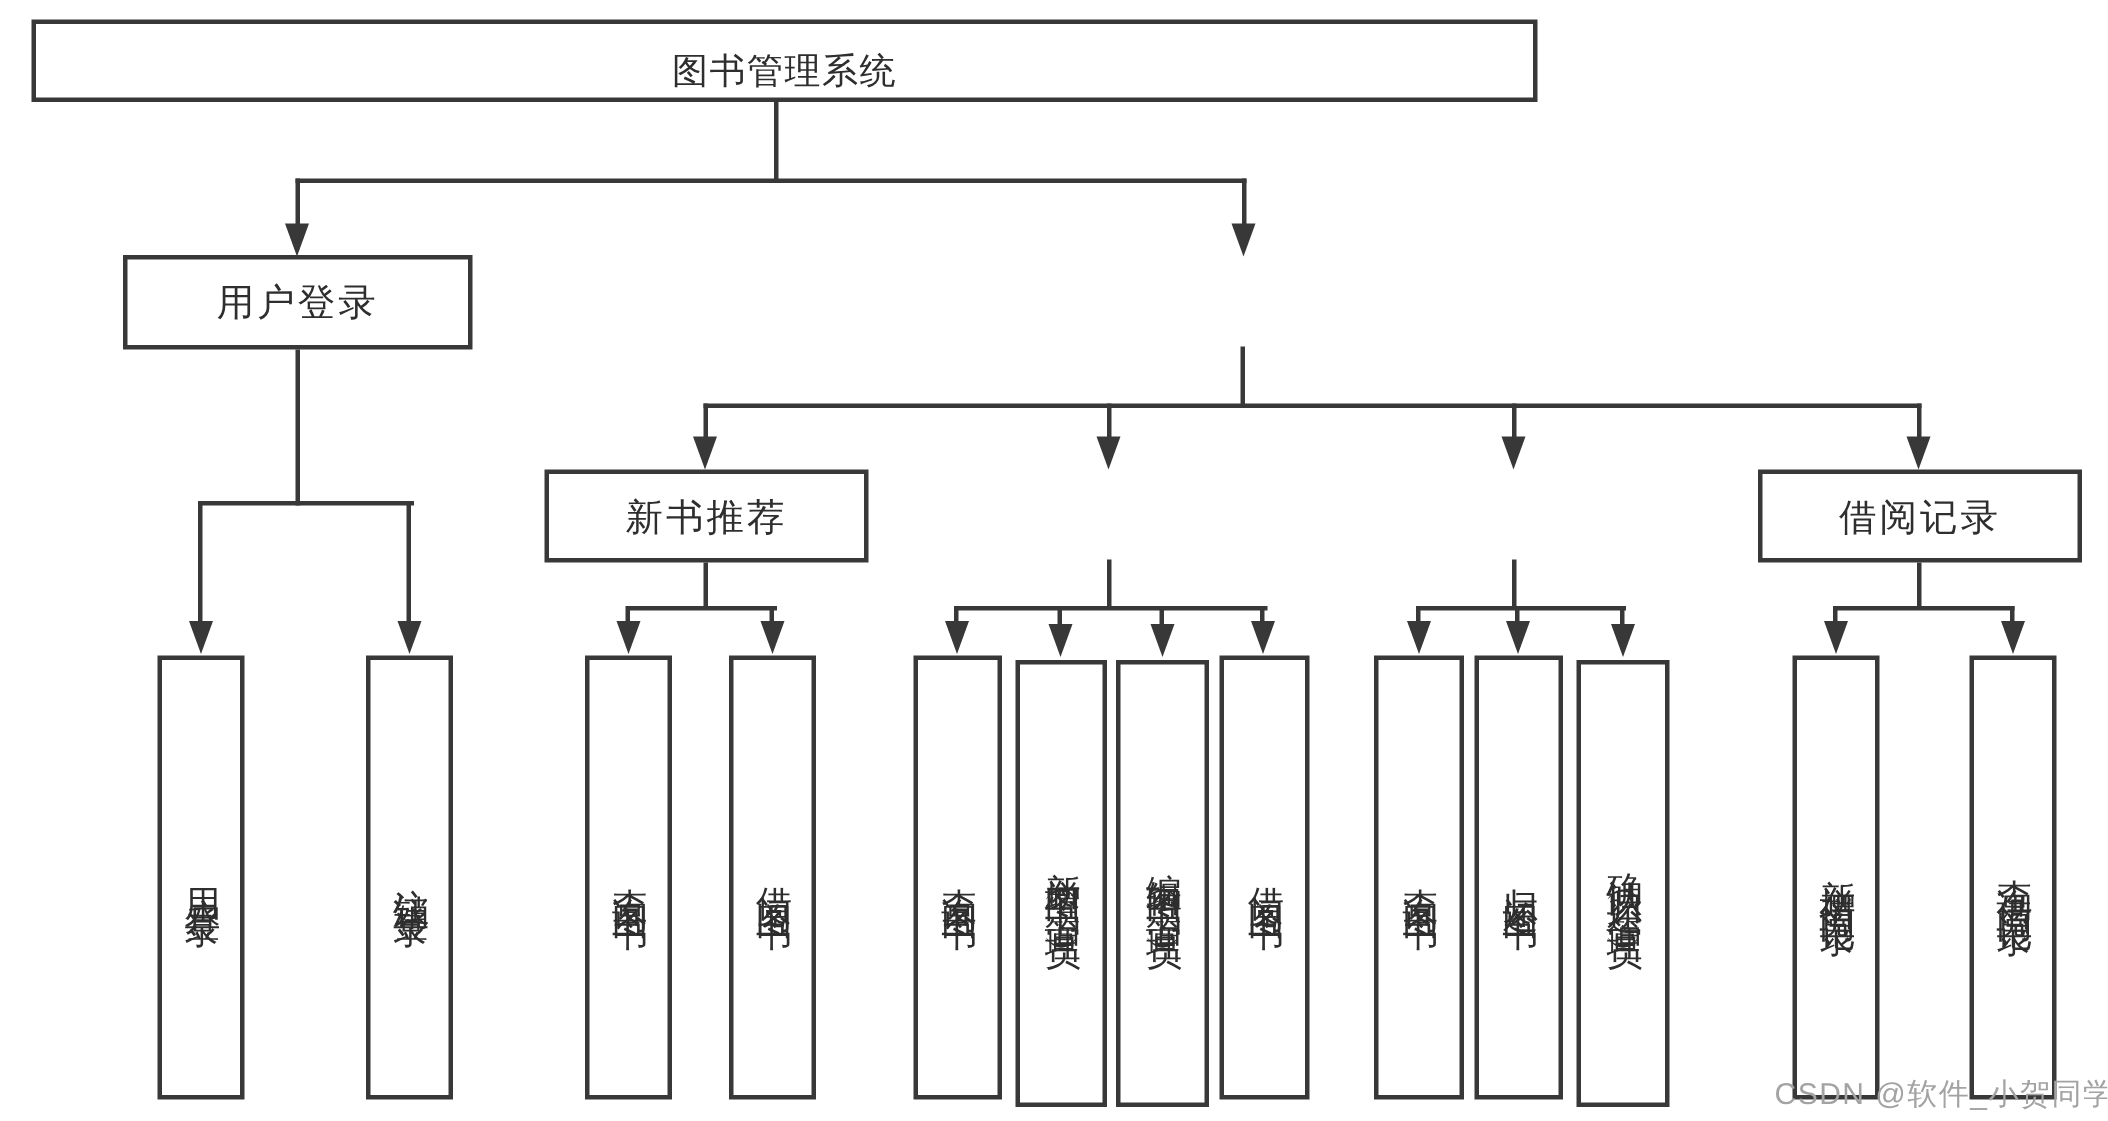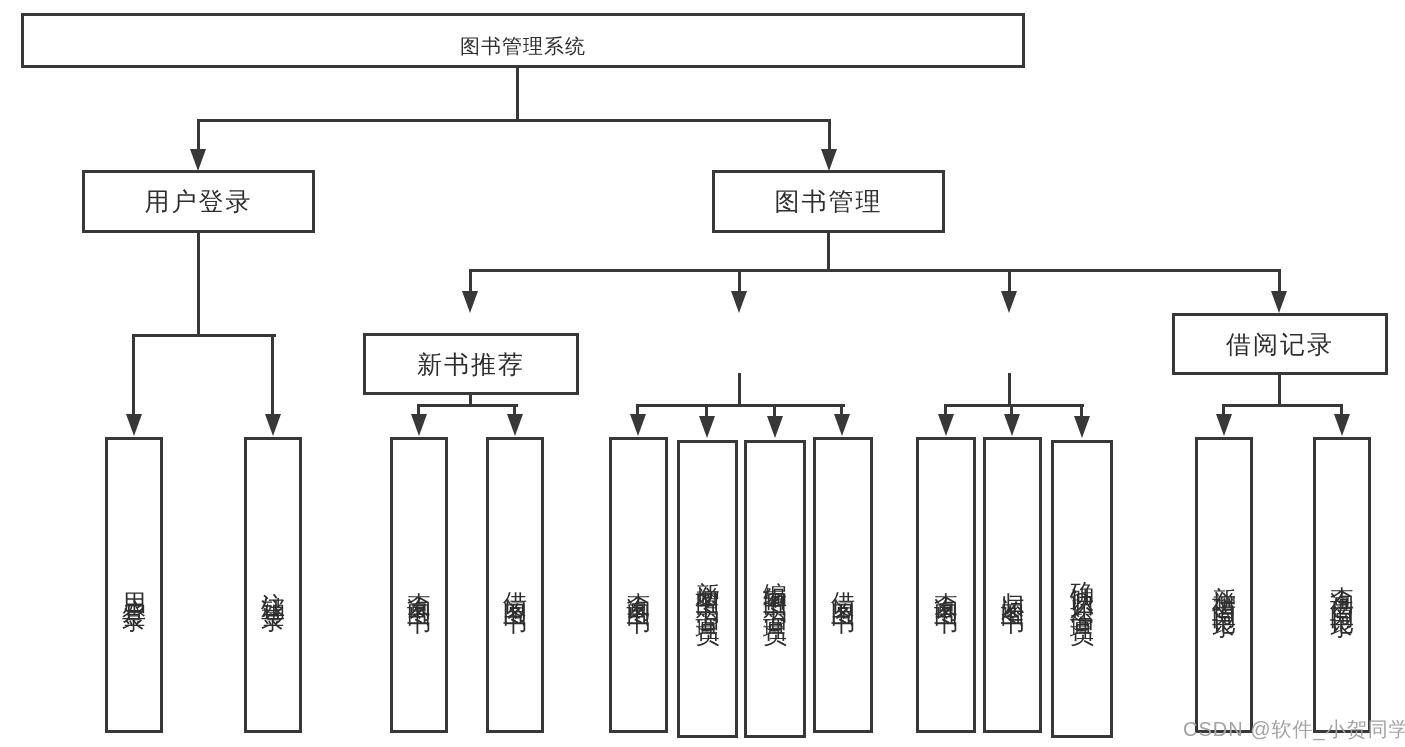--- a/index.html
+++ b/index.html
@@ -5,21 +5,21 @@
   html,body { margin:0; padding:0; background:#fff; }
   .canvas {
     position:relative; width:1405px; height:747px; background:#fff;
     font-family:"Liberation Sans","DejaVu Sans",sans-serif; overflow:hidden;
   }
   .box {
     position:absolute; box-sizing:border-box; border:3px solid var(--line,#383838);
     background:#fff; display:flex; align-items:center; justify-content:center; z-index:2;
   }
   .hlbl { color:var(--text,#2e2e2e); font-size:25px; letter-spacing:2px; white-space:nowrap; }
-  .root-lbl { font-size:20px; letter-spacing:1px;margin-top:12px; }
+  .root-lbl { font-size:24px; letter-spacing:1px;margin-top:12px; }
   .vlbl {
     writing-mode:vertical-rl; text-orientation:mixed;
     color:var(--text,#2e2e2e); font-size:24px; letter-spacing:6px; line-height:1;
   }
   .line { position:absolute; background:var(--line,#383838); z-index:1; }
   .tri {
     position:absolute; width:0; height:0; z-index:1;
     border-left:8px solid transparent; border-right:8px solid transparent;
     border-top:22px solid var(--line,#383838);
   }
@@ -40,43 +40,40 @@
   <div class="line" style="left:516px; top:66px; width:3px; height:55px;"></div>
   <div class="line" style="left:197px; top:119px; width:634px; height:3px;"></div>
   <div class="line" style="left:197px; top:119px; width:3px; height:32px;"></div>
   <div class="tri" style="left:190px; top:149px;"></div>
   <div class="line" style="left:828px; top:119px; width:3px; height:32px;"></div>
   <div class="tri" style="left:821px; top:149px;"></div>
 
   <div class="box" style="left:82px; top:170px; width:233px; height:63px;">
     <span class="hlbl">用户登录</span>
   </div>
-  <div class="box" style="left:712px; top:170px; width:233px; height:63px;">
-    <span class="hlbl">图书管理</span>
-  </div>
 
   <div class="line" style="left:197px; top:231px; width:3px; height:106px;"></div>
   <div class="line" style="left:133px; top:334px; width:143px; height:3px;"></div>
   <div class="line" style="left:132px; top:334px; width:3px; height:82px;"></div>
   <div class="tri" style="left:126px; top:414px;"></div>
   <div class="line" style="left:271px; top:334px; width:3px; height:82px;"></div>
   <div class="tri" style="left:265px; top:414px;"></div>
 
   <div class="line" style="left:827px; top:231px; width:3px; height:41px;"></div>
   <div class="line" style="left:469px; top:269px; width:812px; height:3px;"></div>
   <div class="line" style="left:469px; top:269px; width:3px; height:24px;"></div>
   <div class="tri" style="left:462px; top:291px;"></div>
   <div class="line" style="left:738px; top:269px; width:3px; height:24px;"></div>
   <div class="tri" style="left:731px; top:291px;"></div>
   <div class="line" style="left:1008px; top:269px; width:3px; height:24px;"></div>
   <div class="tri" style="left:1001px; top:291px;"></div>
   <div class="line" style="left:1278px; top:269px; width:3px; height:24px;"></div>
   <div class="tri" style="left:1271px; top:291px;"></div>
 
-  <div class="box" style="left:363px; top:313px; width:216px; height:62px;margin-top:20px;">
+  <div class="box" style="left:363px; top:313px; width:216px; height:62px;">
     <span class="hlbl">新书推荐</span>
   </div>
   <div class="box" style="left:1172px; top:313px; width:216px; height:62px;">
     <span class="hlbl">借阅记录</span>
   </div>
 
   <div class="line" style="left:469px; top:373px; width:3px; height:33px;"></div>
   <div class="line" style="left:418px; top:404px; width:100px; height:3px;"></div>
   <div class="line" style="left:417px; top:404px; width:3px; height:12px;"></div>
   <div class="tri" style="left:411px; top:414px;"></div>

